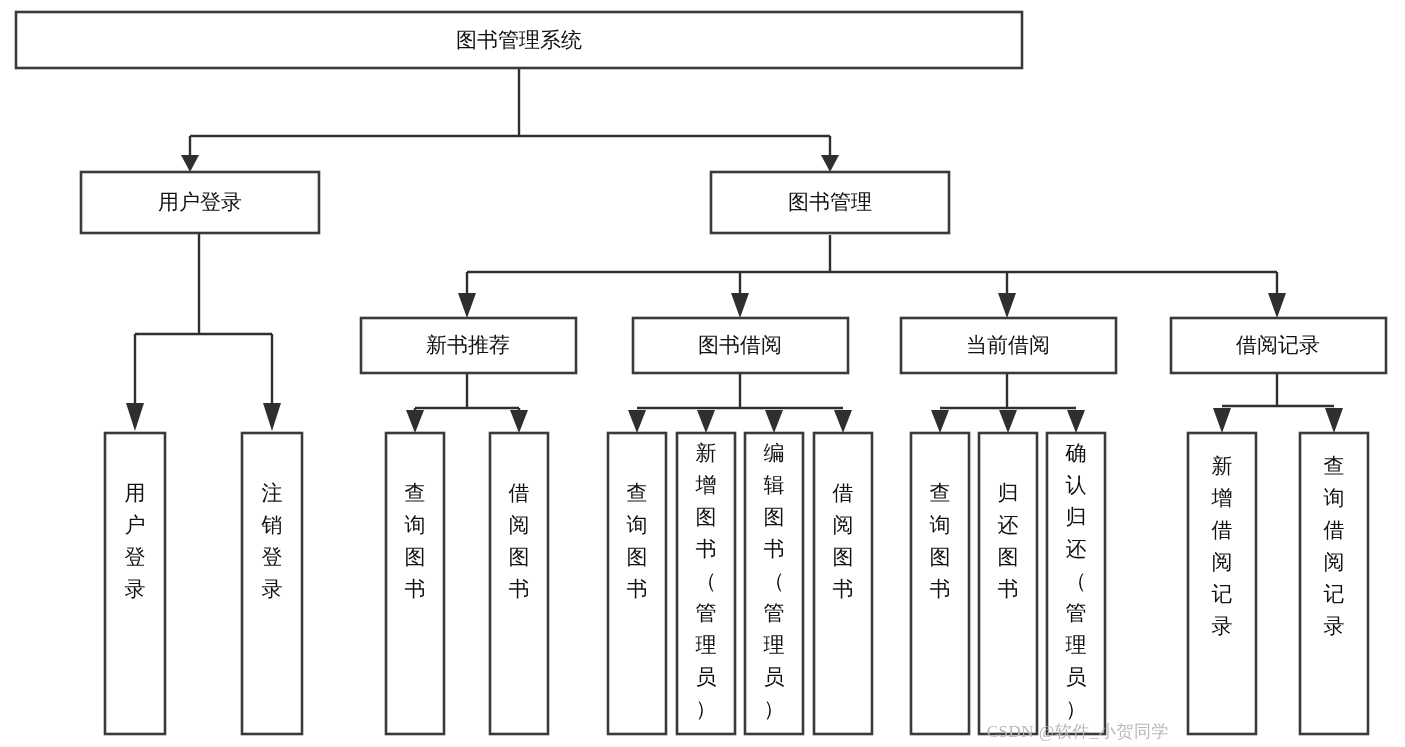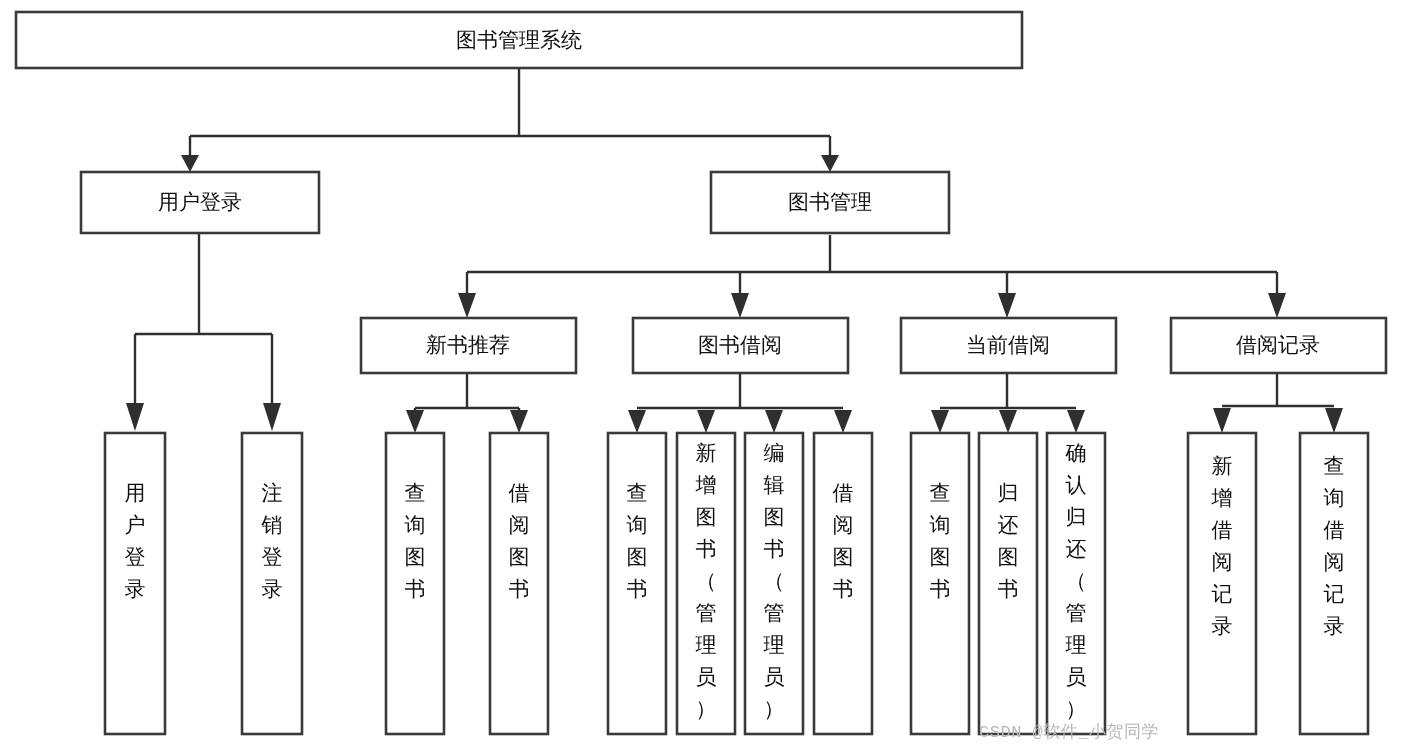--- a/index.html
+++ b/index.html
@@ -48,23 +48,23 @@
     stroke: #2f2f2f;
     stroke-width: 2.4;
     fill: none;
   }
   .arrow-head {
     fill: #2f2f2f;
     stroke: none;
   }
   .watermark-text {
     position: absolute;
-    right: 10px;
+    right: 0;
     bottom: 4px;
-    font-family: Liberation Mono, monospace;
+    font-family: Liberation Serif, serif;
     font-size: 17px;
     color: #b8b8b8;
     white-space: nowrap;
     letter-spacing: 0.5px;
   }
 </style>
 </head>
 <body>
 
 <div id="diagram-root">

